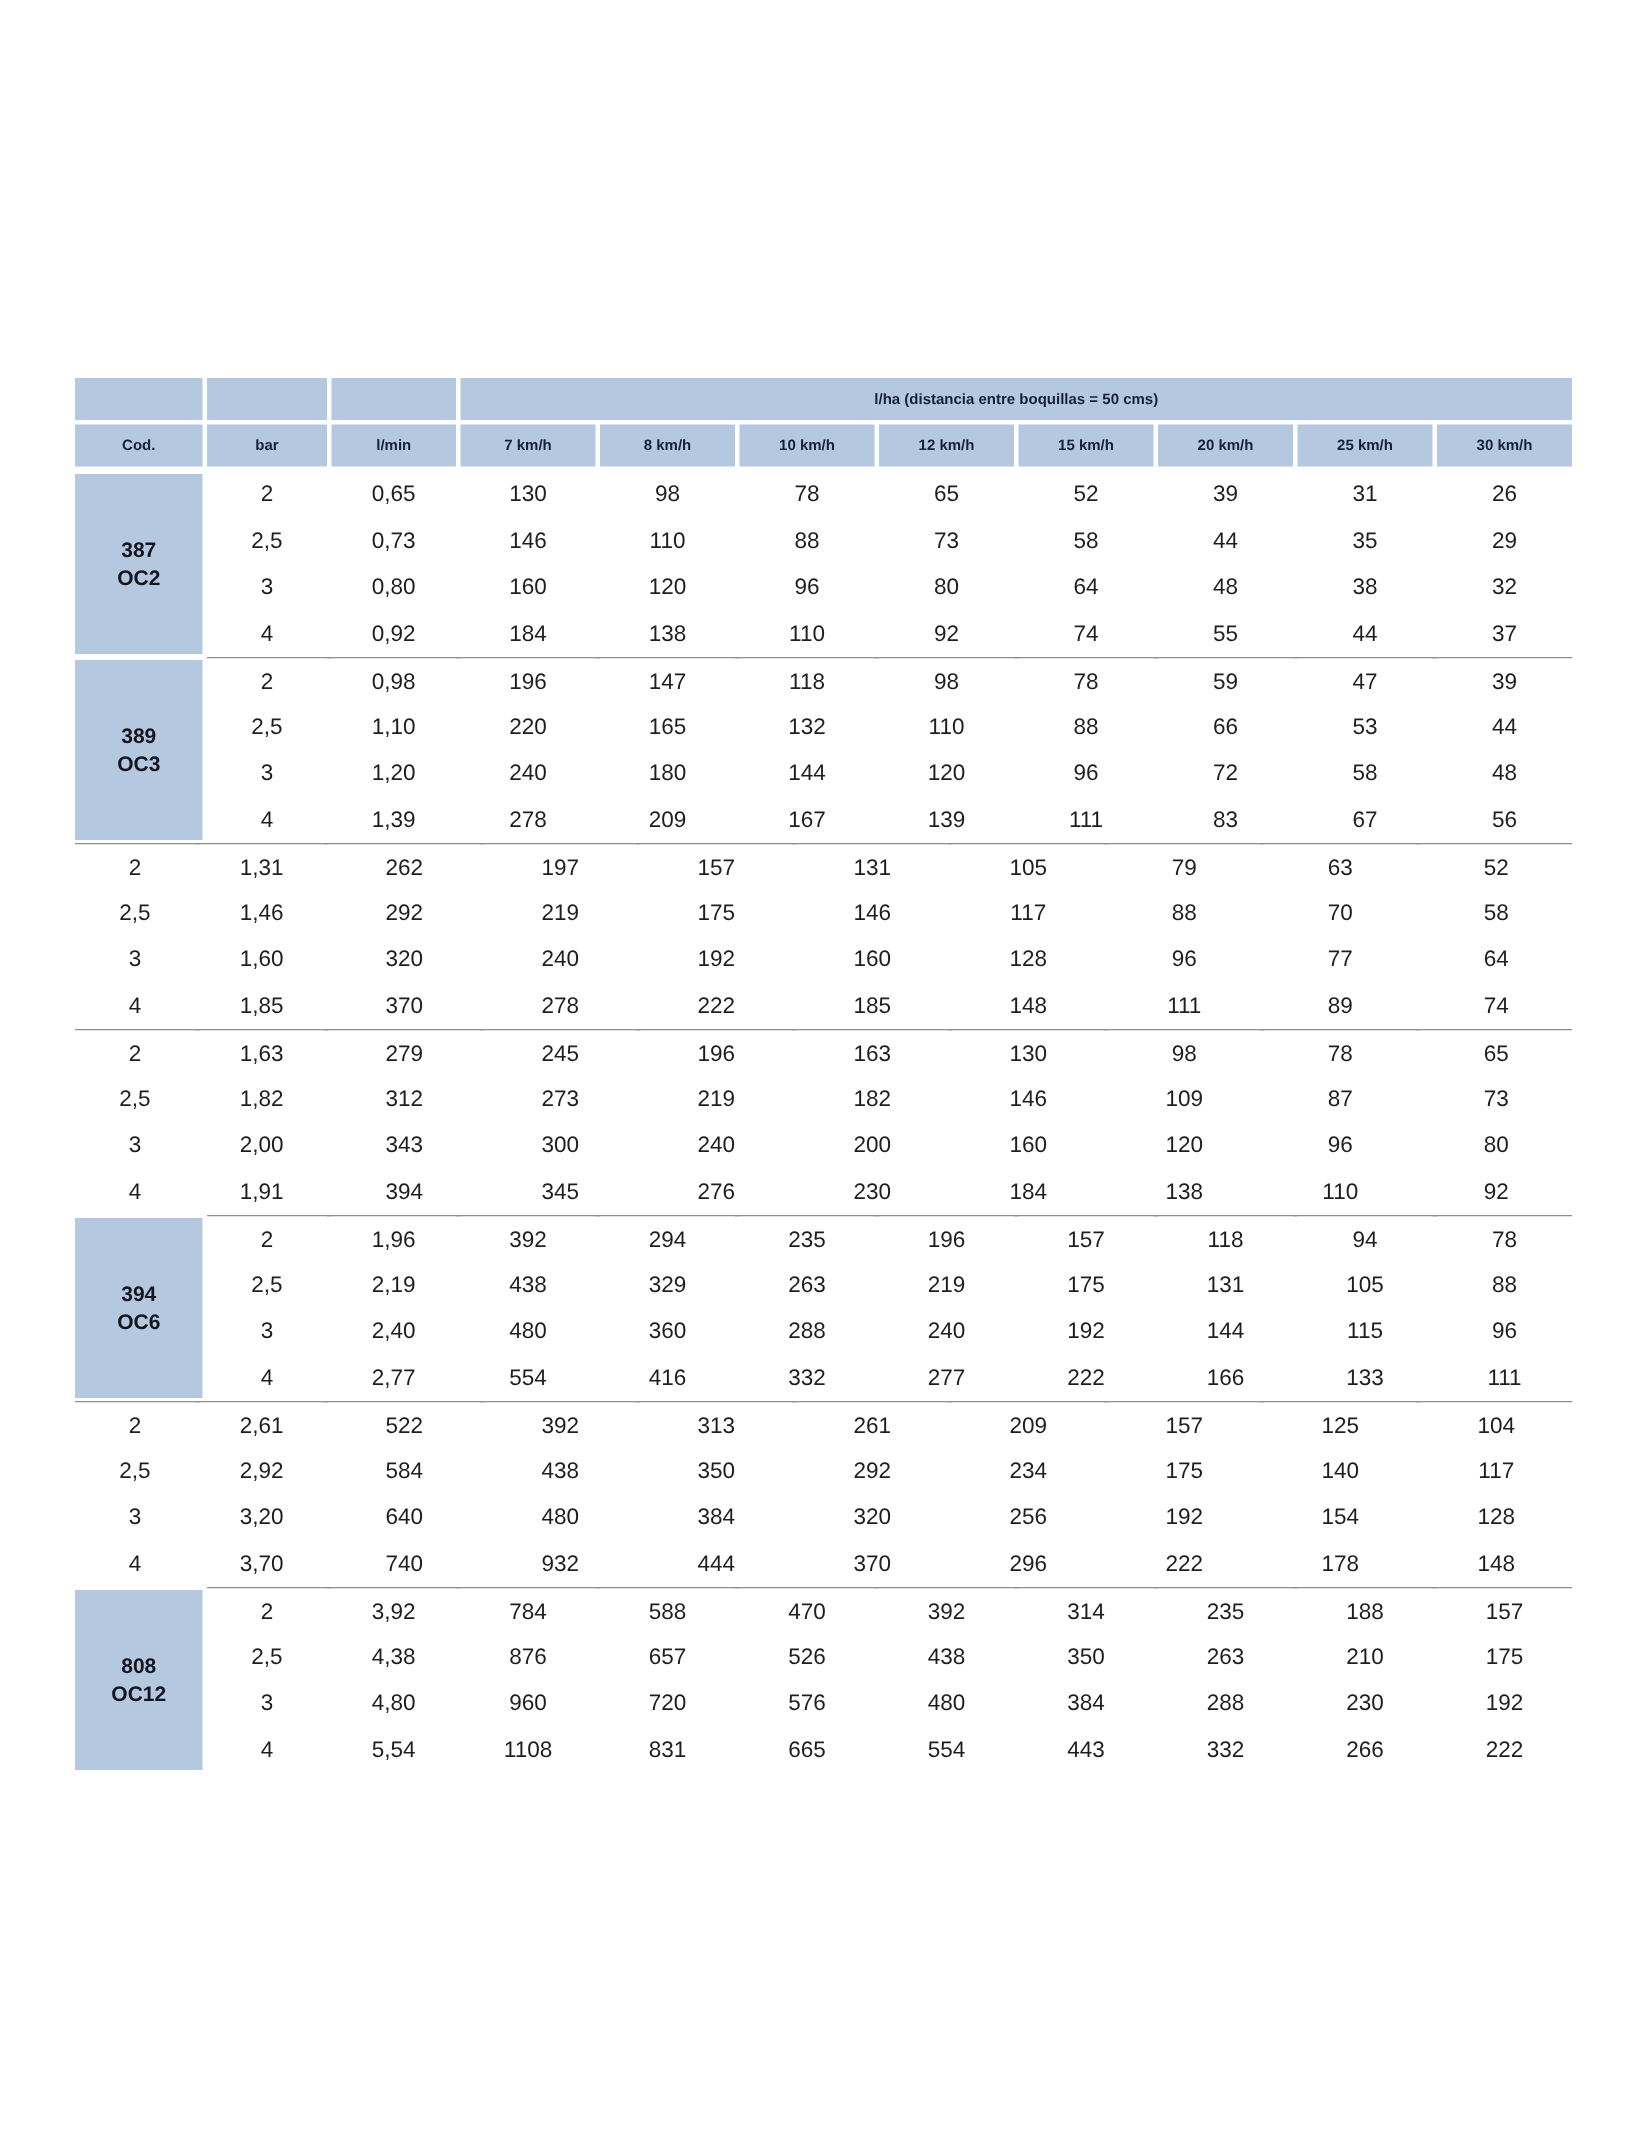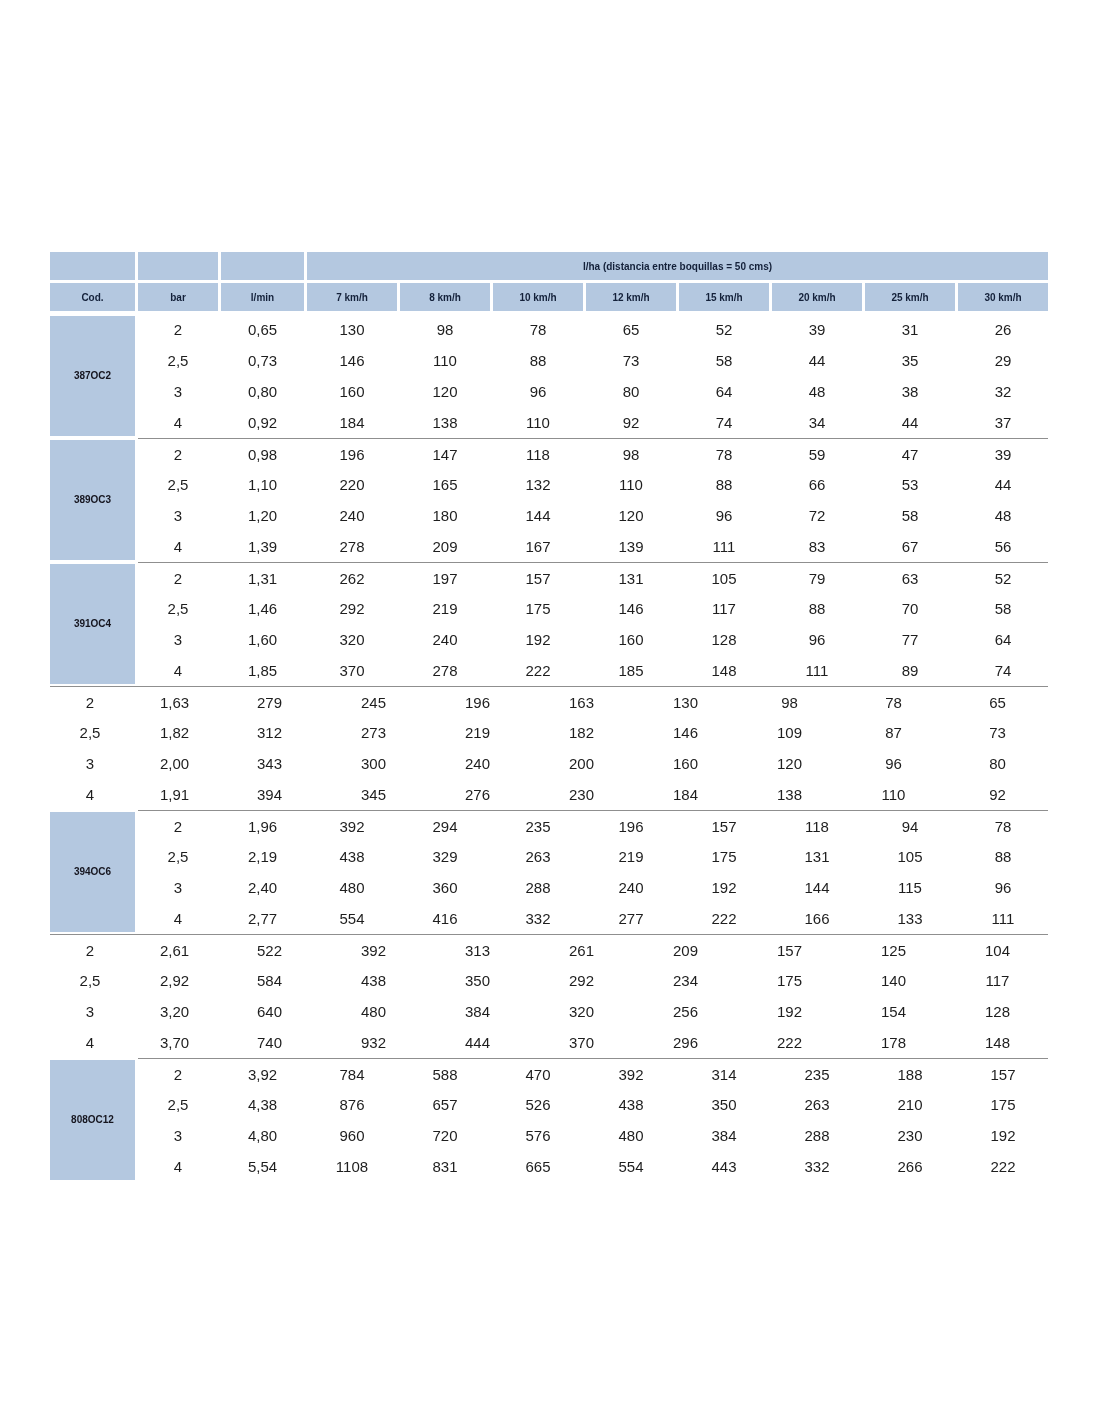--- a/index.html
+++ b/index.html
@@ -19,22 +19,22 @@
     height:28px;box-sizing:border-box;
   }
   .c-cod{width:85px;flex:0 0 85px;}
   .c-bar{width:80px;flex:0 0 80px;}
   .c-lmin{width:83px;flex:0 0 83px;}
   .c-val{flex:1 1 0;}
   .title{flex:1 1 0;}
   .group{display:flex;gap:3px;}
   .codcell{
     width:85px;flex:0 0 85px;background:#b4c8e0;margin:2px 0;
-    display:flex;flex-direction:row;align-items:center;justify-content:center;
-    color:#15151f;font-weight:bold;font-size:10px;line-height:1.35;
+    display:flex;flex-direction:column;align-items:center;justify-content:center;
+    color:#15151f;font-weight:bold;font-size:14px;line-height:1.35;
   }
   .rows{flex:1 1 0;display:flex;flex-direction:column;}
   .trow{display:flex;gap:3px;height:31px;box-sizing:border-box;}
   .group.sep .trow:first-child{border-top:1px solid #8f8f8f;}
   .cell{
     display:flex;align-items:center;justify-content:center;
     font-size:15px;color:#1e1e1e;background:#ffffff;
   }
 </style>
 </head>
@@ -104,21 +104,21 @@
             <div class="cell c-val">32</div>
           </div>
           <div class="trow">
             <div class="cell c-bar">4</div>
             <div class="cell c-lmin">0,92</div>
             <div class="cell c-val">184</div>
             <div class="cell c-val">138</div>
             <div class="cell c-val">110</div>
             <div class="cell c-val">92</div>
             <div class="cell c-val">74</div>
-            <div class="cell c-val">34</div>
+            <div class="cell c-val">55</div>
             <div class="cell c-val">44</div>
             <div class="cell c-val">37</div>
           </div>
         </div>
       </div>
       <div class="group sep">
         <div class="codcell">
           <span>389</span>
           <span>OC3</span>
         </div>
@@ -167,24 +167,20 @@
             <div class="cell c-val">167</div>
             <div class="cell c-val">139</div>
             <div class="cell c-val">111</div>
             <div class="cell c-val">83</div>
             <div class="cell c-val">67</div>
             <div class="cell c-val">56</div>
           </div>
         </div>
       </div>
       <div class="group sep">
-        <div class="codcell">
-          <span>391</span>
-          <span>OC4</span>
-        </div>
         <div class="rows">
           <div class="trow">
             <div class="cell c-bar">2</div>
             <div class="cell c-lmin">1,31</div>
             <div class="cell c-val">262</div>
             <div class="cell c-val">197</div>
             <div class="cell c-val">157</div>
             <div class="cell c-val">131</div>
             <div class="cell c-val">105</div>
             <div class="cell c-val">79</div>

